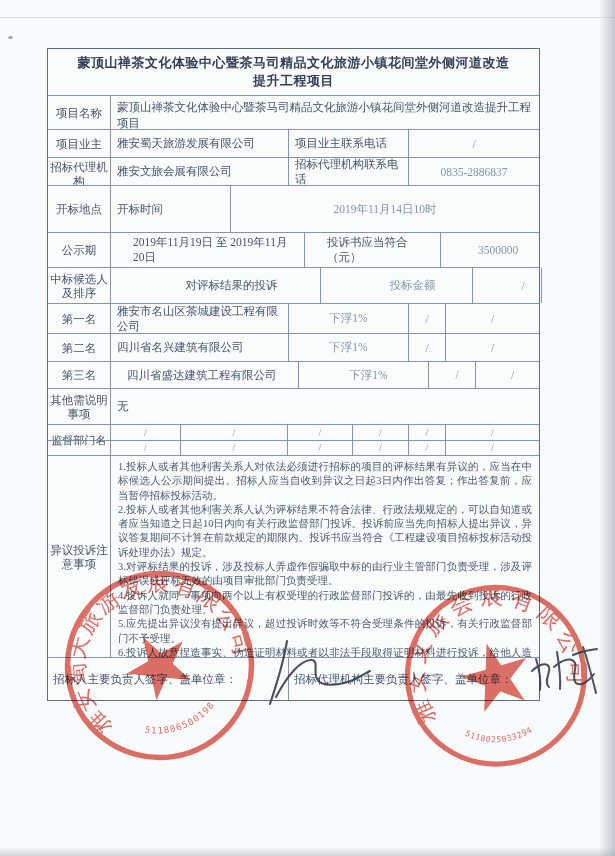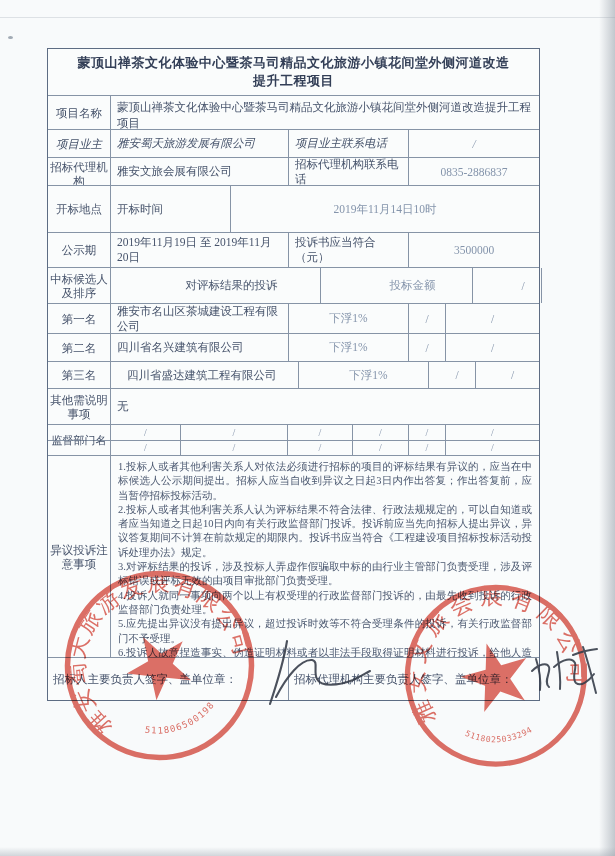--- a/index.html
+++ b/index.html
@@ -46,25 +46,25 @@
   .c2{width:178px;flex:none;}
   .c3{width:120px;flex:none;}
   .c4{width:37px;flex:none;}
   .c5{flex:1;}
 
   .r-title{height:47px;}
   .r-title .cell{width:100%;justify-content:center;text-align:center;
     font-weight:bold;font-size:13px;line-height:18px;letter-spacing:.5px;color:var(--ink-bold);padding:4px 26px;}
   .r-name{height:34px;}
   .r-name .val{align-items:flex-start;padding-top:3px;line-height:16px;}
-  .r-owner{height:28px;font-style:italic;}
+  .r-owner{height:28px;}
   .r-agency{height:28px;}
   .r-agency .c-label{align-items:flex-start;padding-top:2px;}
   .r-venue{height:47px;}
-  .r-pub{height:35px;}
+  .r-pub{height:35px;gap:16px;}
   .r-candh{height:36px;gap:32px;}
   .r-rank1{height:30px;}
   .r-rank2{height:28px;}
   .r-rank3{height:27px;gap:10px;}
   .r-other{height:36px;}
   .r-super{height:31px;}
   .r-complaint{height:202px;}
   .r-sign{height:42px;}
 
   .super-label{position:relative;}

